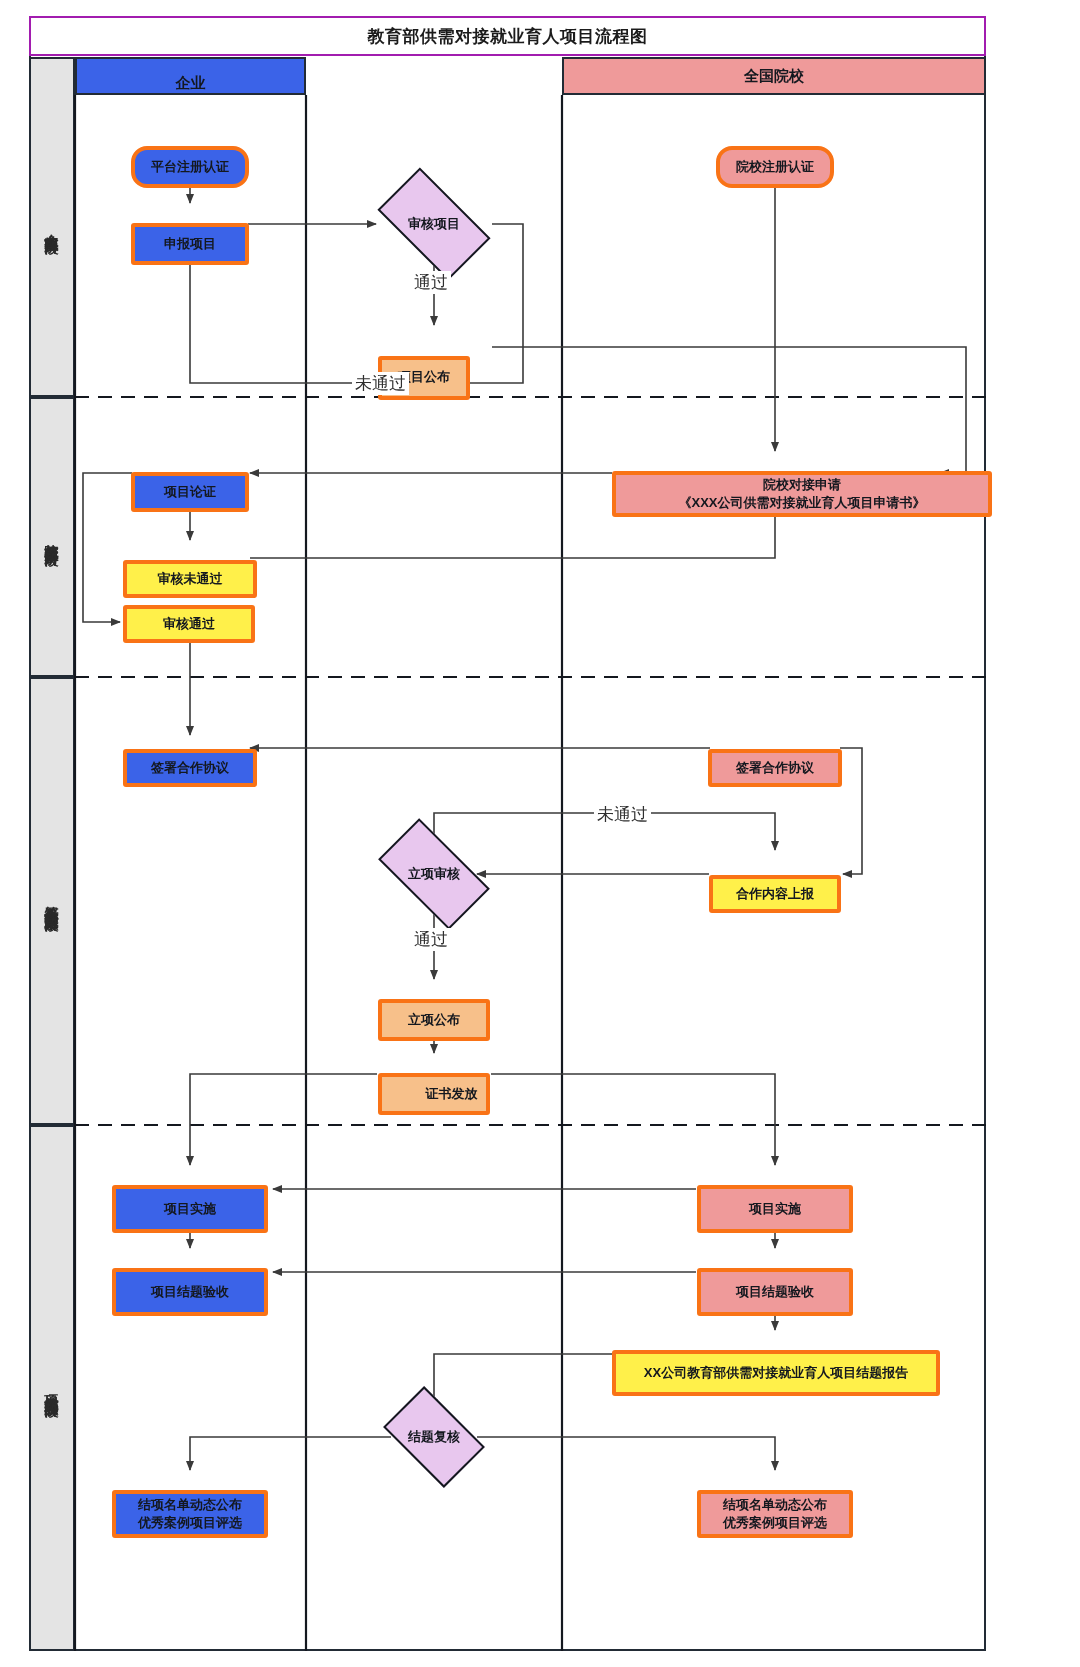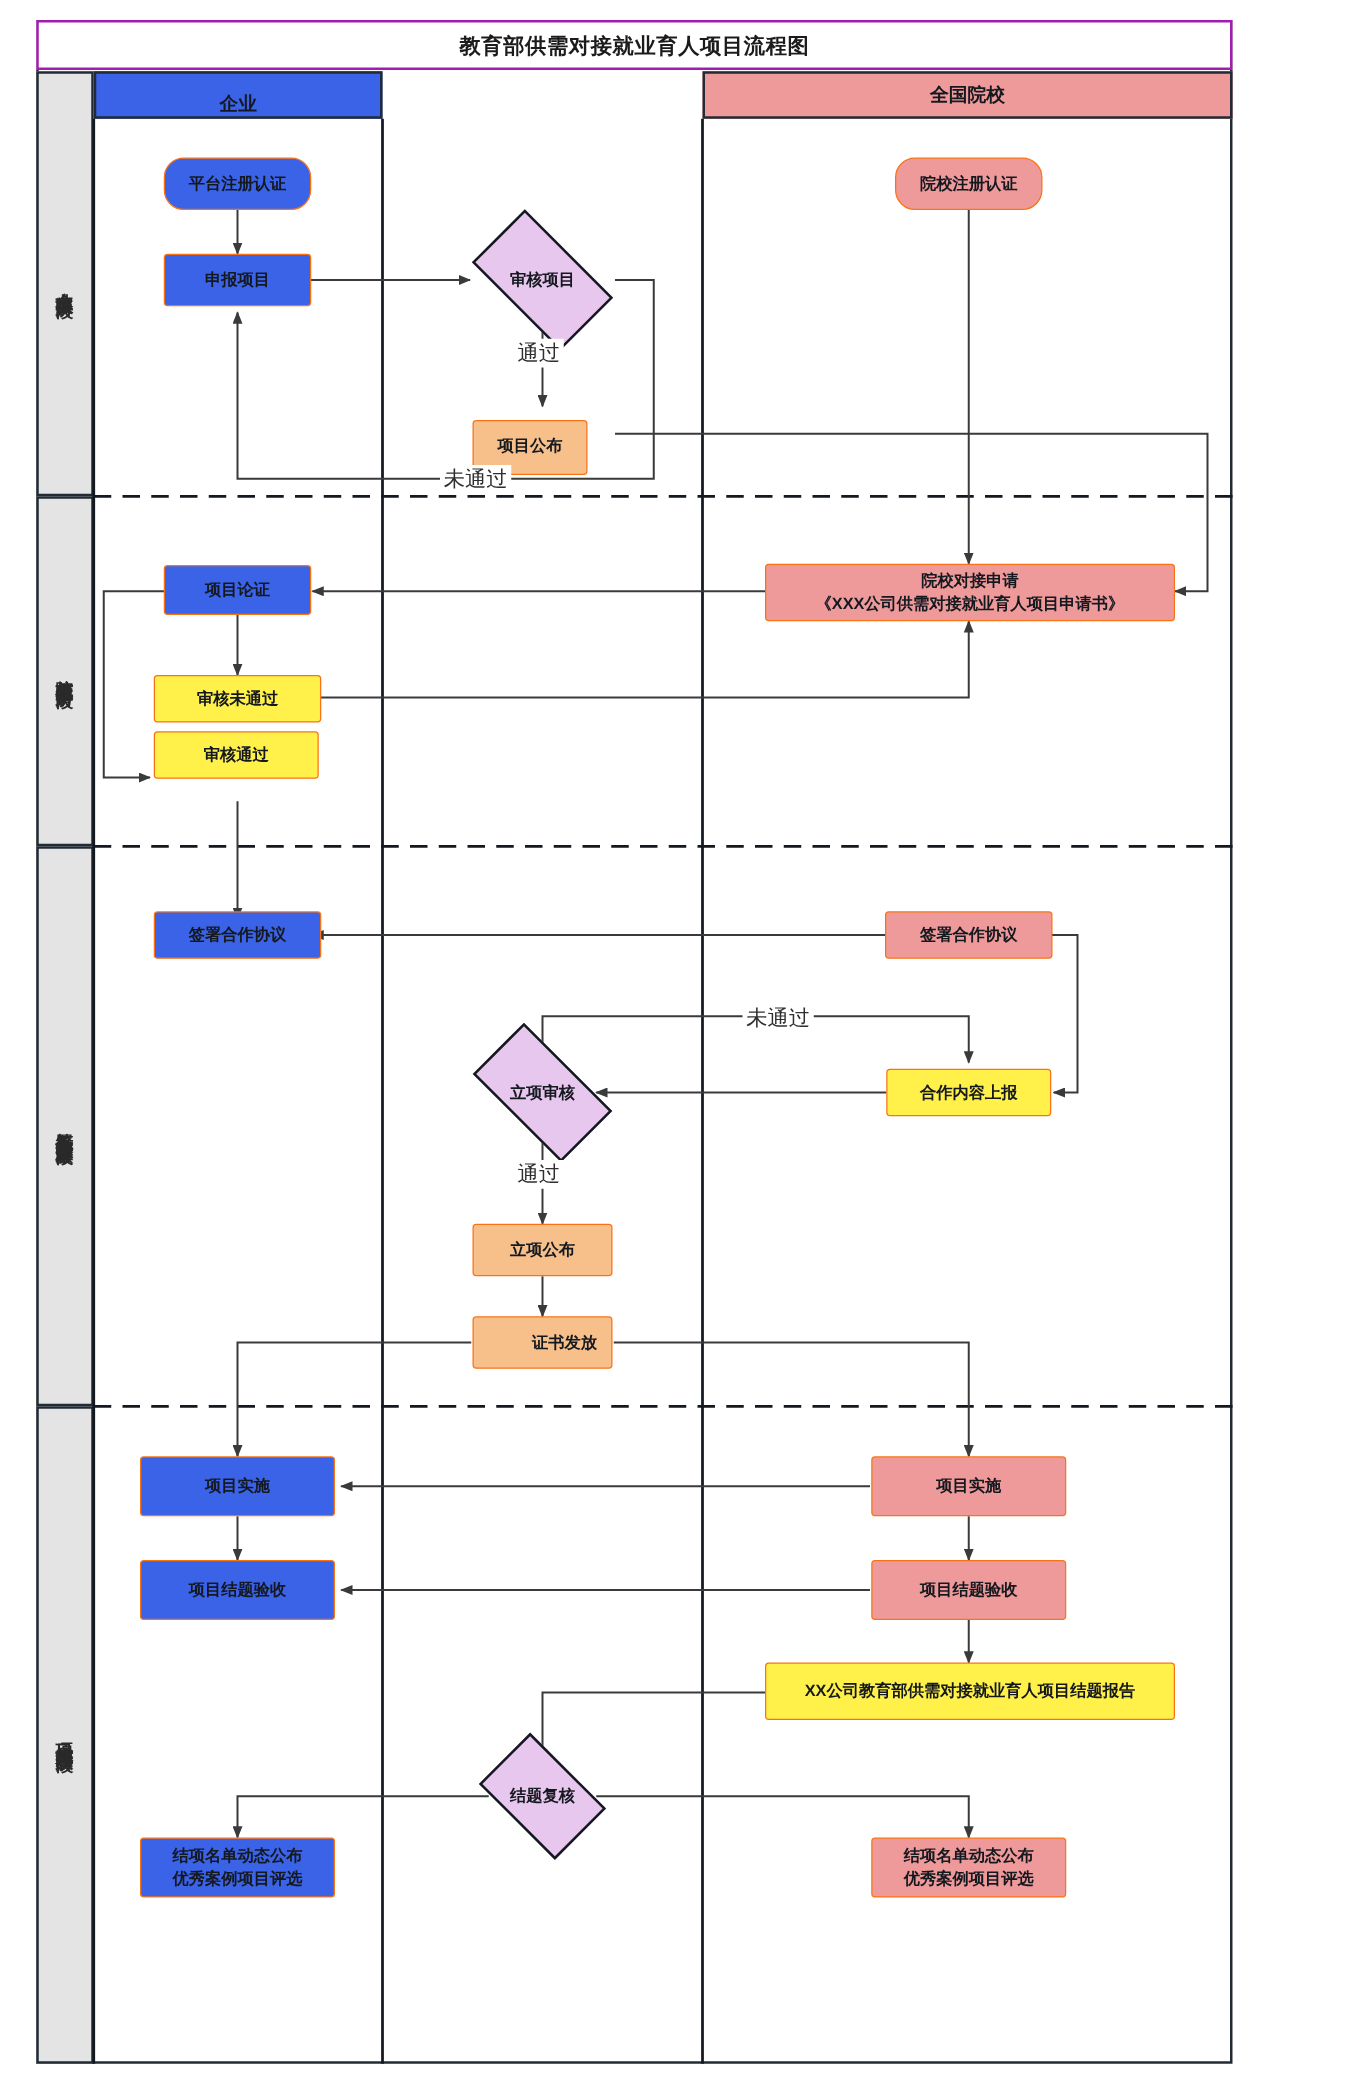--- a/index.html
+++ b/index.html
@@ -20,24 +20,24 @@
   .colhead{position:absolute;height:38px;border:2px solid #222b35;box-sizing:border-box;
     display:flex;align-items:center;justify-content:center;font-size:15px;font-weight:bold;color:#14181f;}
 
   
   .lane{position:absolute;left:29px;width:46px;border:2px solid #222b35;box-sizing:border-box;
     background:#e4e4e4;display:flex;align-items:center;justify-content:center;}
   .lane span{writing-mode:vertical-rl;text-orientation:upright;font-size:14px;font-weight:bold;
     color:#2a2a2a;letter-spacing:1px;white-space:nowrap;}
 
   
-  .node{position:absolute;box-sizing:border-box;border:1px solid #f97316;
+  .node{position:absolute;box-sizing:border-box;border:4px solid #f97316;
     display:flex;align-items:center;justify-content:center;text-align:center;
     font-size:13px;font-weight:bold;color:#14181f;line-height:1.35;border-radius:3px;
-    padding:2px 4px;}
+    padding:2px 4px;margin-top:20px;}
   .node.round{border-radius:16px;}
   .node.blue{background:#3b63e8;}
   .node.orange{background:#f7c08a;}
   .node.red{background:#ef9a9a;}
   .node.yellow{background:#fff04a;}
 
   
   .diamond{position:absolute;display:flex;align-items:center;justify-content:center;}
   .diamond .dshape{position:absolute;left:0;top:0;width:100%;height:100%;
     background:#e8c7ee;border:2px solid #14181f;
@@ -184,21 +184,21 @@
   </div>
 
   <div class="node yellow" style="left:123px;top:540px;width:134px;height:38px;">
     <span>审核未通过</span>
   </div>
 
   <div class="node yellow" style="left:123px;top:585px;width:132px;height:38px;">
     <span>审核通过</span>
   </div>
 
-  <div class="node red" style="left:612px;top:451px;width:328px;height:46px;flex-direction:column;">
+  <div class="node red" style="left:612px;top:451px;width:380px;height:46px;flex-direction:column;">
     <span>院校对接申请</span>
     <span>《XXX公司供需对接就业育人项目申请书》</span>
   </div>
 
   <div class="node blue" style="left:123px;top:729px;width:134px;height:38px;">
     <span>签署合作协议</span>
   </div>
 
   <div class="node red" style="left:708px;top:729px;width:134px;height:38px;">
     <span>签署合作协议</span>

